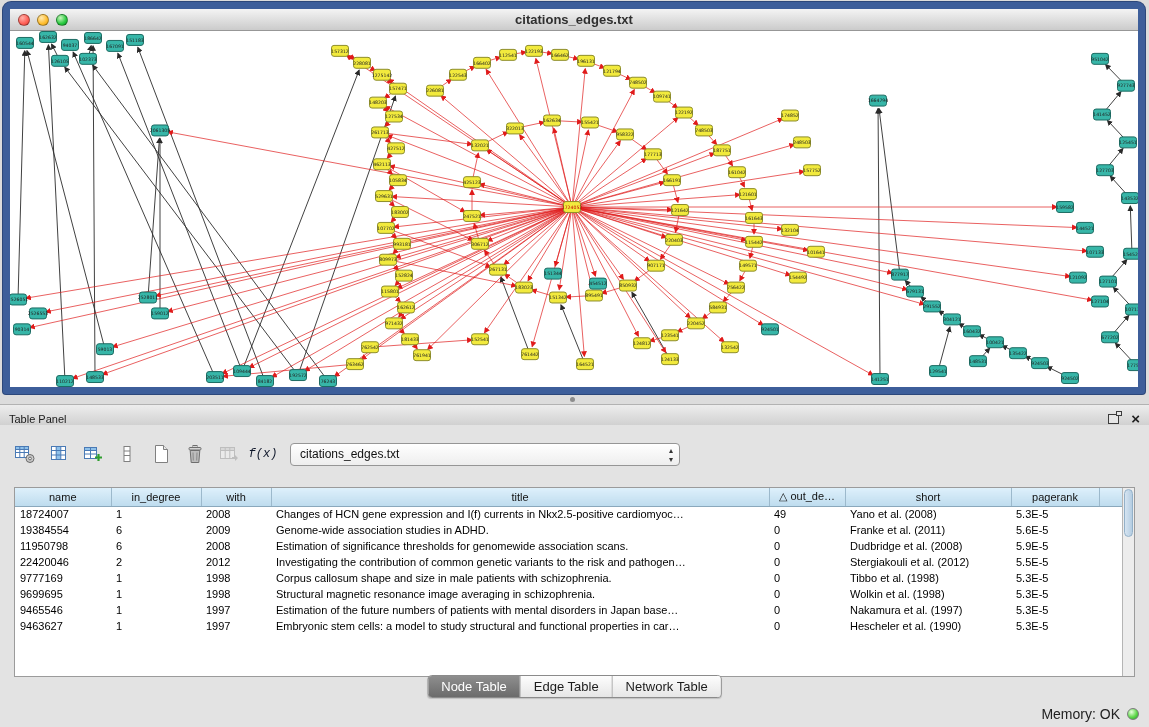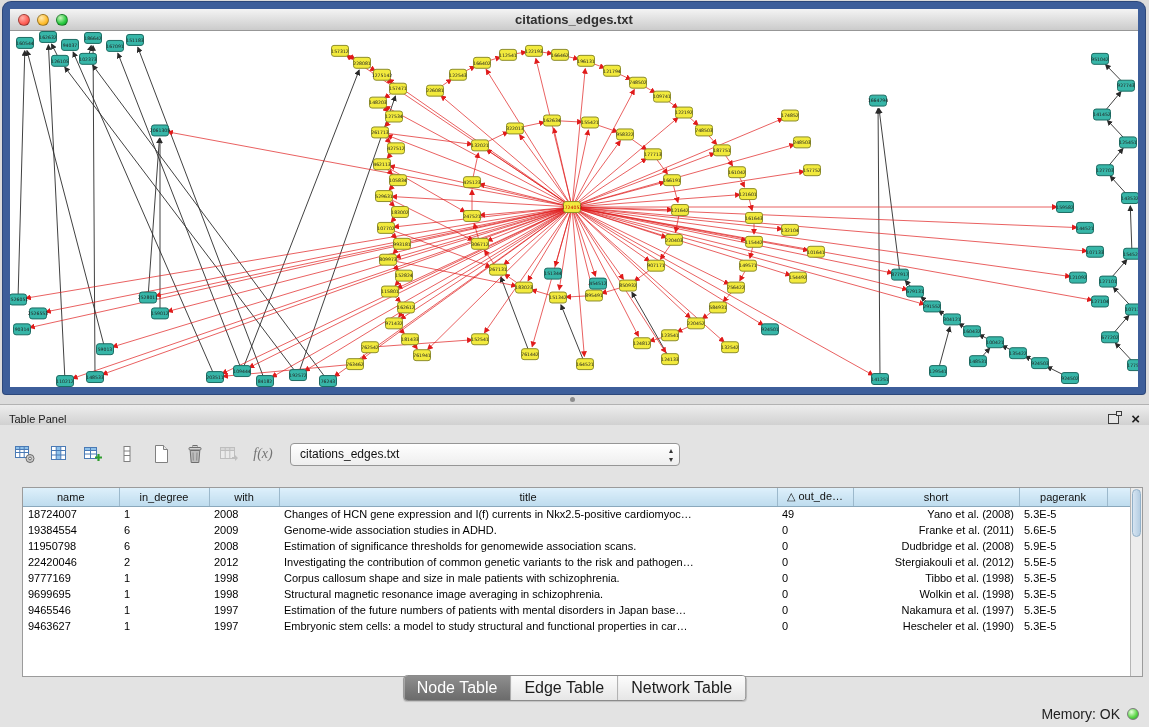--- a/index.html
+++ b/index.html
@@ -33,46 +33,46 @@
   .float-ic { width:11px; height:10px; border:1.5px solid #3c3c3c; position:relative; display:inline-block; background:#e6e6e6; }
   .float-ic i { position:absolute; right:-4px; top:-4px; width:6px; height:5px; border:1.5px solid #3c3c3c; background:#e6e6e6; display:block; }
   .close-ic { font-size:15px; font-weight:bold; color:#1e1e1e; line-height:12px; cursor:default; }
 
   
   .panel-body { position:absolute; left:0; right:0; top:425px; bottom:0; background:#e3e3e3; }
 
   .toolbar { position:absolute; left:12px; top:16px; display:flex; gap:8px; align-items:center; }
   .tbtn { width:26px; height:26px; display:flex; align-items:center; justify-content:center; border-radius:3px; }
   .tbtn.disabled { opacity:.5; }
-  .fx-btn { font-family:Liberation Serif, serif; font-style:italic; font-size:14px; color:#737373; }
+  .fx-btn { font-family:Liberation Mono, monospace; font-style:italic; font-size:12px; color:#0f172a; }
   .combo { margin-left:6px; width:390px; height:23px; background:linear-gradient(#ffffff,#eeeeee);
     border:1px solid #969696; border-radius:4px; display:flex; align-items:center; padding:0 20px 0 9px;
     font-size:12px; color:#111; position:relative; box-shadow:inset 0 1px 0 #fff; }
   .combo-arrows { position:absolute; right:6px; top:2px; display:flex; flex-direction:column; line-height:9px;
     font-size:8px; color:#333; }
 
   
   .table-box { position:absolute; left:14px; top:62px; width:1121px; height:190px; background:#fff;
-    border:1px solid #9b9b9b; display:flex;margin-left:8px; }
+    border:1px solid #9b9b9b; display:flex; }
   .tbl-wrap { flex:1; overflow:hidden; }
   table { border-collapse:collapse; table-layout:fixed; width:1108px; font-size:11px; }
   thead th { height:18px; background:linear-gradient(#def0fb,#bedcee); border-right:1px solid #9cb9cc;
     border-bottom:1px solid #8aa8bc; font-weight:normal; text-align:center; padding:0 3px;
     overflow:hidden; white-space:nowrap; color:#111; }
   tbody td { height:16px; padding:0 5px; white-space:nowrap; overflow:hidden; text-overflow:ellipsis; color:#000; }
   .col0{width:96px} .col1{width:90px} .col2{width:70px} .col3{width:498px}
   .col4{width:76px} .col5{width:166px} .col6{width:88px} .colF{width:24px}
-  td.c5 { text-align:right; }
+  td.c5 { text-align:left; }
   .vscroll { width:12px; border-left:1px solid #b5b5b5; background:#ededed; position:relative; }
   .vthumb { position:absolute; left:1px; right:1px; top:1px; height:48px; border-radius:5px;
     background:linear-gradient(90deg,#d6e4f1,#b4cde2); border:1px solid #93b1c9; }
 
   
   .tabs { position:absolute; left:50%; top:250px; transform:translateX(-50%); display:flex;
-    border:1px solid #8b8b8b; border-radius:4px; overflow:hidden; font-size:16px; background:#f1f1f1;
+    border:1px solid #8b8b8b; border-radius:4px; overflow:hidden; font-size:13px; background:#f1f1f1;
     box-shadow:0 1px 1px rgba(0,0,0,.15); }
   .tab { padding:3px 13px; border-right:1px solid #a0a0a0; color:#1c1c1c; background:linear-gradient(#fdfdfd,#e6e6e6); }
   .tab:last-child { border-right:none; }
   .tab.sel { background:linear-gradient(#8e8e8e,#6b6b6b); color:#fff; }
 
   
   .statusbar { position:absolute; right:10px; bottom:5px; display:flex; align-items:center; gap:7px;
     font-size:14px; color:#222; }
   .orb { width:12px; height:12px; border-radius:50%; border:1px solid #7b7b7b;
     background:radial-gradient(circle at 35% 30%, #eaffe0, #5fd84a 55%, #1f9e26); }

